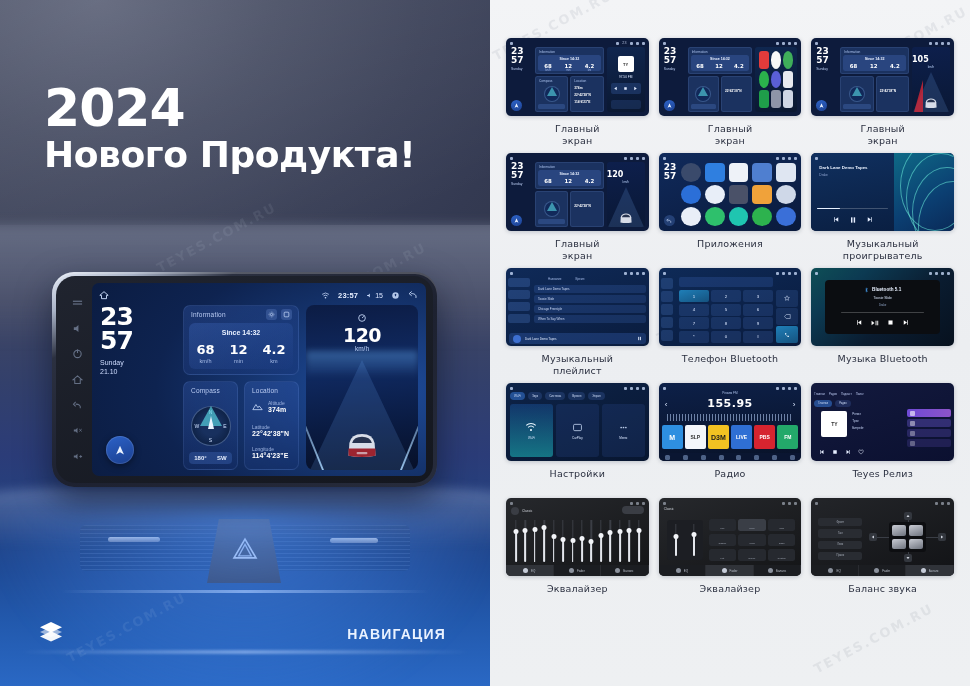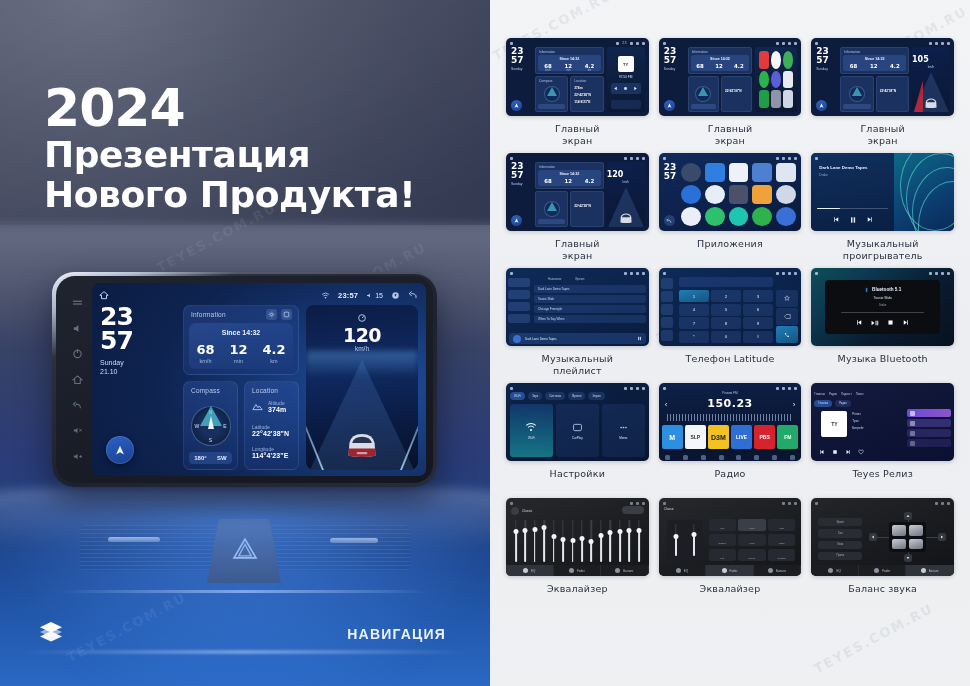--- a/index.html
+++ b/index.html
@@ -473,21 +473,20 @@
       <div class="dash-lowglow"></div>
     </div>
 
     <div class="wm dk" style="left:150px;top:230px;transform:rotate(-28deg);">TEYES.COM.RU</div>
     <div class="wm dk" style="left:300px;top:270px;transform:rotate(-28deg);">TEYES.COM.RU</div>
     <div class="wm dk" style="left:60px;top:620px;transform:rotate(-28deg);">TEYES.COM.RU</div>
 
 
     <div class="headline">
       <div class="hl-year">2024</div>
-      <div class="hl-l1">Презентация</div>
       <div class="hl-l2">Нового Продукта!</div>
     </div>
 
     <div class="hu-wrap">
       <div class="hu-bezel">
         <div class="hu-inner">
 
           <div class="hu-btnstrip">
             <svg class="hu-btn" viewBox="0 0 12 12">
                 <rect x="1" y="4" width="10" height="1.3" fill="#9fb0cf"></rect>
@@ -1159,21 +1158,21 @@
                 </svg>
               </div>
             <div class="btr call">
                 <svg style="width:6px;height:6px" viewBox="0 0 12 12">
                   <path d="M2.2 2.2 4 2l1 2.2-1.2.9c.5 1.3 1.8 2.6 3.1 3.1l.9-1.2 2.2 1-.2 1.8c-3.8.4-7.9-3.7-7.6-7.6z" fill="#eaf4ff"></path>
                 </svg>
               </div>
           </div>
         </div>
         <div class="cap">
-          <div>Телефон Latitude</div>
+          <div>Телефон Bluetooth</div>
           <div></div>
         </div>
       </div>
 
       <div class="cellwrap">
         <div class="thumb t-btm">
           <div class="ms">
               <i></i>
               <span class="msr">
                 <i></i>
@@ -1282,21 +1281,21 @@
               <i></i>
               <span class="msr">
                 <i></i>
                 <i></i>
                 <i></i>
                 <i></i>
               </span>
             </div>
           <div class="rad-band">Режим FM</div>
           <div class="rad-arrowL">‹</div>
-          <div class="rad-freq">150.23</div>
+          <div class="rad-freq">155.95</div>
           <div class="rad-arrowR">›</div>
           <div class="rad-scale"></div>
           <div class="rad-presets">
             <div class="pst" style="background:#2e8fe0">M</div>
             <div class="pst" style="background:#f4f6fa;color:#333;font-size:5px">SLP</div>
             <div class="pst" style="background:#f2c222;color:#1b1b1b">D3M</div>
             <div class="pst" style="background:#2f6fd4;font-size:5px">LIVE</div>
             <div class="pst" style="background:#d6242f;font-size:5px">PBS</div>
             <div class="pst" style="background:#23a96a;font-size:5px">FM</div>
           </div>

